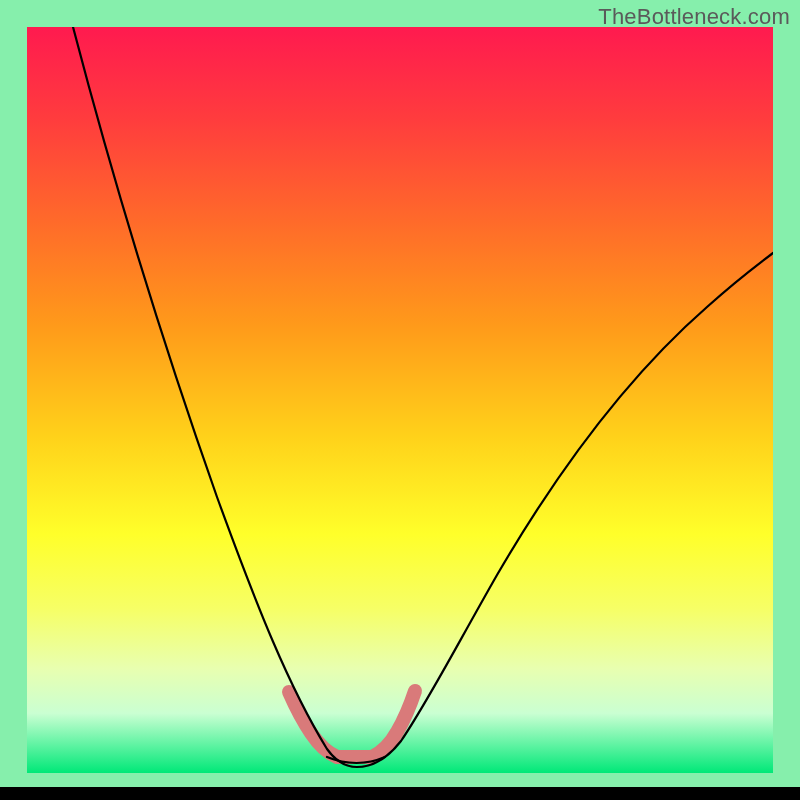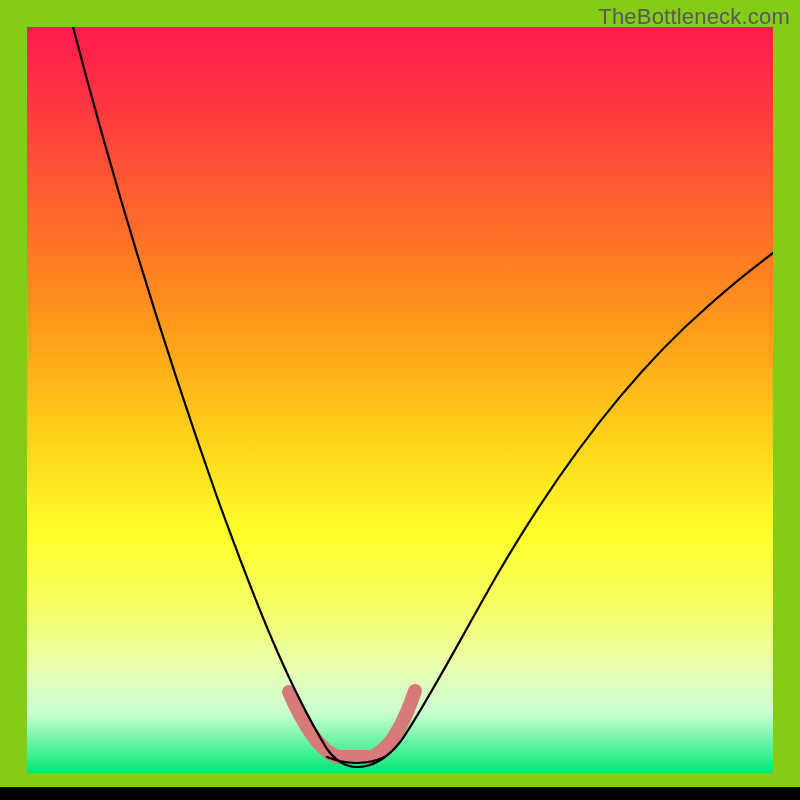--- a/index.html
+++ b/index.html
@@ -1,21 +1,21 @@
 <!DOCTYPE html>
 <html><head>
 <meta charset="utf-8">
 <style>
   * { margin: 0; padding: 0; box-sizing: border-box; }
   html, body { width: 800px; height: 800px; overflow: hidden; background: #000; }
   .frame {
     position: absolute;
     left: 0; top: 0;
     width: 800px; height: 787px;
-    background: #84cc16;
+    background: #86efac;
     padding-left: 13px;
   }
   .plot {
     position: absolute;
     left: 27px; top: 27px;
     width: 746px; height: 746px;
     background: linear-gradient(to bottom,
       #ff1a4f 0%,
       #ff3b3e 12%,
       #ff6a2a 26%,

